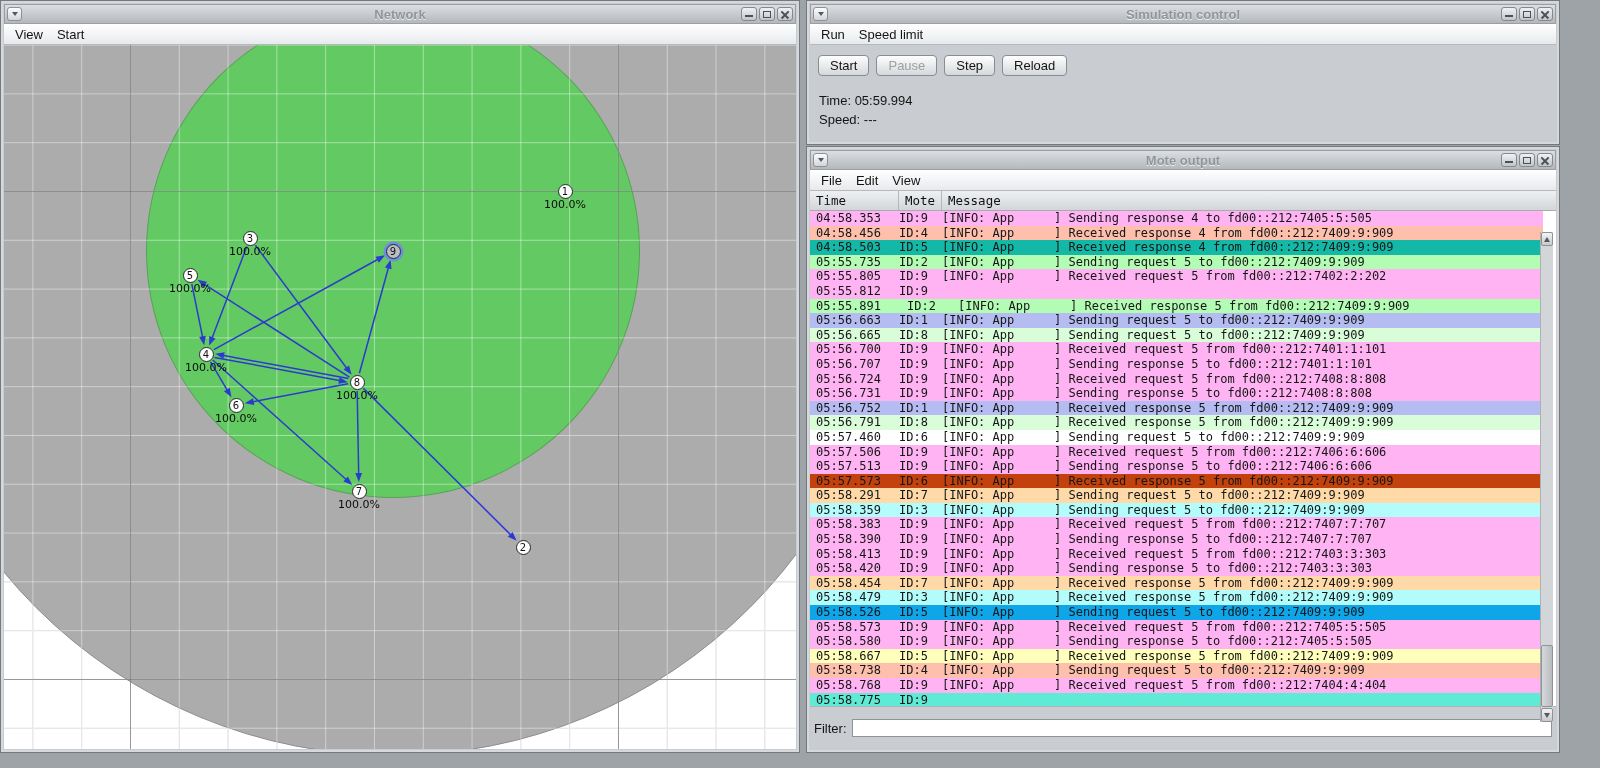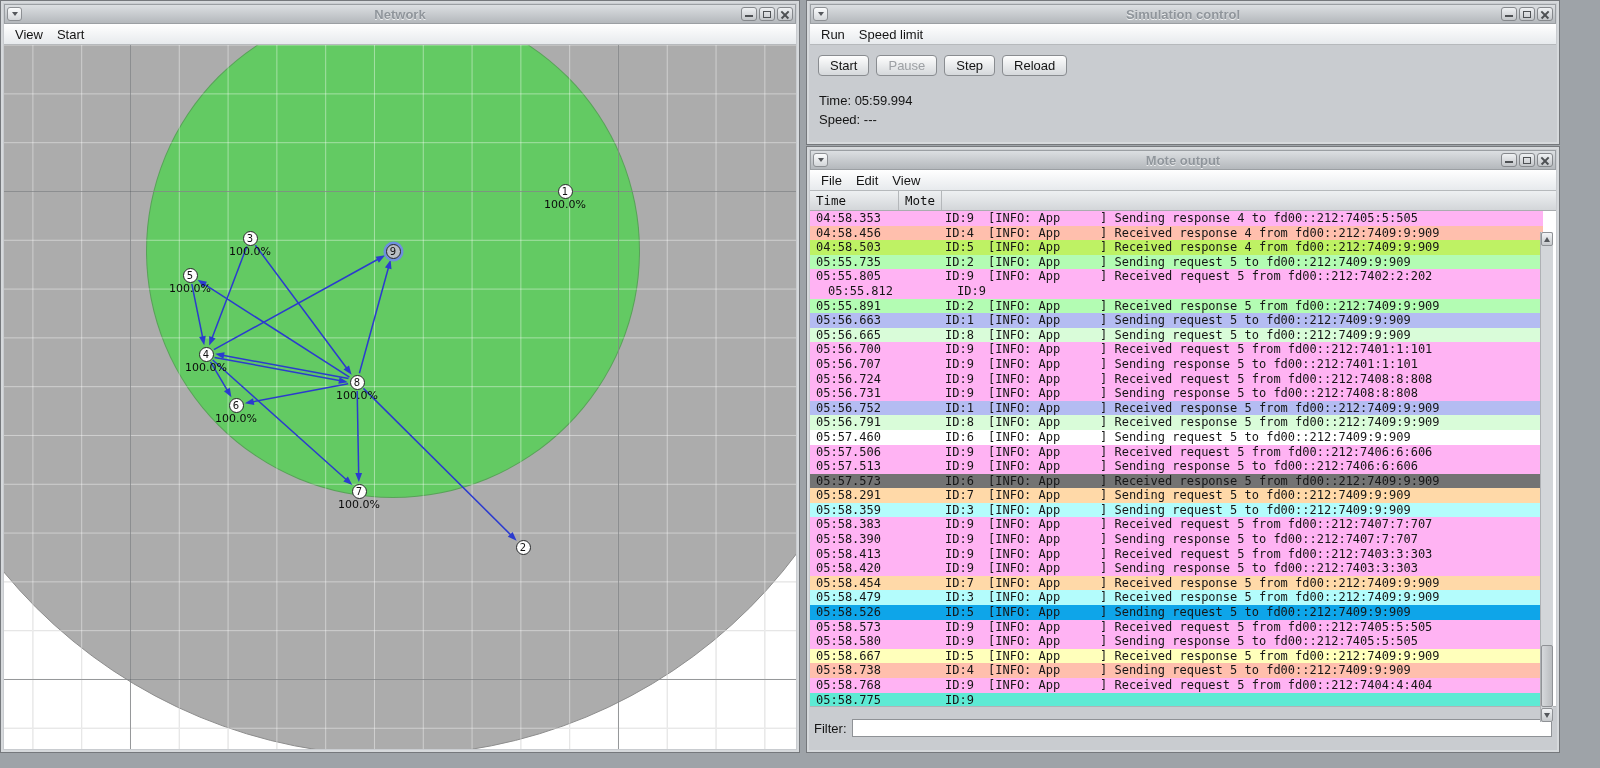--- a/index.html
+++ b/index.html
@@ -58,21 +58,21 @@
 
   
   #mo-body { flex:1; display:flex; flex-direction:column; position:relative; background:#fff; overflow:hidden; }
   #mo-header { flex:0 0 20px; display:flex; background:linear-gradient(#eef0f2,#d3d6d9);
                border-bottom:1px solid #a9acaf; font-family:"DejaVu Sans Mono",monospace; font-size:12.5px; color:#111; }
   .hcell { padding:2px 0 0 6px; border-right:1px solid #b4b7ba; }
   .hc-time { width:89px; } .hc-mote { width:43px; } .hc-msg { flex:1; border-right:none; }
   #mo-rows { flex:1; position:relative; overflow:hidden; margin-right:13px; background:#fff;
              font-family:"DejaVu Sans Mono",monospace; font-size:12px; color:#161616; }
   .lrow { display:flex; height:14.6px; line-height:14.6px; white-space:pre; }
-  .c-time { width:89px; padding-left:6px; } .c-mote { width:43px;margin-left:46px; } .c-msg { flex:1; overflow:hidden; }
+  .c-time { width:89px; padding-left:6px; } .c-mote { width:43px; } .c-msg { flex:1; overflow:hidden; }
   .lvl { display:inline-block; width:112px; }
   #mo-scroll { position:absolute; top:41px; bottom:27px; right:3px; width:13px; background:#d3d6d9;
                border-left:1px solid #aeb1b4; }
   .sb-btn { position:absolute; left:0; width:12px; height:14px; border:1px solid #8f9296; border-radius:2px;
             background:linear-gradient(#f2f4f6,#c6c9cc); display:flex; align-items:center; justify-content:center; }
   .sb-up { top:0; } .sb-down { bottom:0; }
   .tri-up-s { width:0;height:0;border-left:3.5px solid transparent;border-right:3.5px solid transparent;border-bottom:5px solid #55585c; }
   .tri-down-s { width:0;height:0;border-left:3.5px solid transparent;border-right:3.5px solid transparent;border-top:5px solid #55585c; }
   .sb-thumb { position:absolute; left:0; width:12px; bottom:15px; height:62px; border:1px solid #8f9296;
               border-radius:2px; background:linear-gradient(to right,#d6d9dc,#b9bcbf); }
@@ -217,41 +217,42 @@
   </div>
   <div class="menubar" id="mo-menubar">
       <div class="menu-item">File</div>
       <div class="menu-item">Edit</div>
       <div class="menu-item">View</div>
     </div>
   <div id="mo-body">
     <div id="mo-header">
       <div class="hcell hc-time">Time</div>
       <div class="hcell hc-mote">Mote</div>
+      <div class="hcell hc-msg">Message</div>
     </div>
     <div id="mo-rows">
         <div class="lrow" style="background: rgb(255, 179, 243);"><div class="c-time">04:58.353</div><div class="c-mote">ID:9</div><div class="c-msg"><span class="lvl">[INFO: App</span>] Sending response 4 to fd00::212:7405:5:505</div></div>
         <div class="lrow" style="background: rgb(255, 191, 173);"><div class="c-time">04:58.456</div><div class="c-mote">ID:4</div><div class="c-msg"><span class="lvl">[INFO: App</span>] Received response 4 from fd00::212:7409:9:909</div></div>
-        <div class="lrow" style="background: #bef264;"><div class="c-time">04:58.503</div><div class="c-mote">ID:5</div><div class="c-msg"><span class="lvl">[INFO: App</span>] Received response 4 from fd00::212:7409:9:909</div></div>
+        <div class="lrow" style="background: #14b8a6;"><div class="c-time">04:58.503</div><div class="c-mote">ID:5</div><div class="c-msg"><span class="lvl">[INFO: App</span>] Received response 4 from fd00::212:7409:9:909</div></div>
         <div class="lrow" style="background: rgb(179, 252, 179);"><div class="c-time">05:55.735</div><div class="c-mote">ID:2</div><div class="c-msg"><span class="lvl">[INFO: App</span>] Sending request 5 to fd00::212:7409:9:909</div></div>
         <div class="lrow" style="background: rgb(255, 179, 243);"><div class="c-time">05:55.805</div><div class="c-mote">ID:9</div><div class="c-msg"><span class="lvl">[INFO: App</span>] Received request 5 from fd00::212:7402:2:202</div></div>
-        <div class="lrow" style="background: rgb(255, 179, 243); padding-left: 12px;"><div class="c-time">05:55.812</div><div class="c-mote">ID:9</div></div>
-        <div class="lrow" style="background: rgb(179, 252, 179);"><div class="c-time">05:55.891</div><div class="c-mote">ID:2</div><div class="c-msg"><span class="lvl">[INFO: App</span>] Received response 5 from fd00::212:7409:9:909</div></div>
+        <div class="lrow" style="background: rgb(255, 179, 243);"><div class="c-time">05:55.812</div><div class="c-mote">ID:9</div></div>
+        <div class="lrow" style="background: rgb(179, 252, 179); gap: 8px;"><div class="c-time">05:55.891</div><div class="c-mote">ID:2</div><div class="c-msg"><span class="lvl">[INFO: App</span>] Received response 5 from fd00::212:7409:9:909</div></div>
         <div class="lrow" style="background: rgb(180, 188, 242);"><div class="c-time">05:56.663</div><div class="c-mote">ID:1</div><div class="c-msg"><span class="lvl">[INFO: App</span>] Sending request 5 to fd00::212:7409:9:909</div></div>
         <div class="lrow" style="background: rgb(217, 252, 217);"><div class="c-time">05:56.665</div><div class="c-mote">ID:8</div><div class="c-msg"><span class="lvl">[INFO: App</span>] Sending request 5 to fd00::212:7409:9:909</div></div>
         <div class="lrow" style="background: rgb(255, 179, 243);"><div class="c-time">05:56.700</div><div class="c-mote">ID:9</div><div class="c-msg"><span class="lvl">[INFO: App</span>] Received request 5 from fd00::212:7401:1:101</div></div>
         <div class="lrow" style="background: rgb(255, 179, 243);"><div class="c-time">05:56.707</div><div class="c-mote">ID:9</div><div class="c-msg"><span class="lvl">[INFO: App</span>] Sending response 5 to fd00::212:7401:1:101</div></div>
         <div class="lrow" style="background: rgb(255, 179, 243);"><div class="c-time">05:56.724</div><div class="c-mote">ID:9</div><div class="c-msg"><span class="lvl">[INFO: App</span>] Received request 5 from fd00::212:7408:8:808</div></div>
         <div class="lrow" style="background: rgb(255, 179, 243);"><div class="c-time">05:56.731</div><div class="c-mote">ID:9</div><div class="c-msg"><span class="lvl">[INFO: App</span>] Sending response 5 to fd00::212:7408:8:808</div></div>
         <div class="lrow" style="background: rgb(180, 188, 242);"><div class="c-time">05:56.752</div><div class="c-mote">ID:1</div><div class="c-msg"><span class="lvl">[INFO: App</span>] Received response 5 from fd00::212:7409:9:909</div></div>
         <div class="lrow" style="background: rgb(217, 252, 217);"><div class="c-time">05:56.791</div><div class="c-mote">ID:8</div><div class="c-msg"><span class="lvl">[INFO: App</span>] Received response 5 from fd00::212:7409:9:909</div></div>
         <div class="lrow" style="background: rgb(255, 255, 255);"><div class="c-time">05:57.460</div><div class="c-mote">ID:6</div><div class="c-msg"><span class="lvl">[INFO: App</span>] Sending request 5 to fd00::212:7409:9:909</div></div>
         <div class="lrow" style="background: rgb(255, 179, 243);"><div class="c-time">05:57.506</div><div class="c-mote">ID:9</div><div class="c-msg"><span class="lvl">[INFO: App</span>] Received request 5 from fd00::212:7406:6:606</div></div>
         <div class="lrow" style="background: rgb(255, 179, 243);"><div class="c-time">05:57.513</div><div class="c-mote">ID:9</div><div class="c-msg"><span class="lvl">[INFO: App</span>] Sending response 5 to fd00::212:7406:6:606</div></div>
-        <div class="lrow" style="background: #737373;"><div class="c-time">05:57.573</div><div class="c-mote">ID:6</div><div class="c-msg"><span class="lvl">[INFO: App</span>] Received response 5 from fd00::212:7409:9:909</div></div>
+        <div class="lrow" style="background: #c2410c;"><div class="c-time">05:57.573</div><div class="c-mote">ID:6</div><div class="c-msg"><span class="lvl">[INFO: App</span>] Received response 5 from fd00::212:7409:9:909</div></div>
         <div class="lrow" style="background: rgb(255, 217, 168);"><div class="c-time">05:58.291</div><div class="c-mote">ID:7</div><div class="c-msg"><span class="lvl">[INFO: App</span>] Sending request 5 to fd00::212:7409:9:909</div></div>
         <div class="lrow" style="background: rgb(179, 252, 252);"><div class="c-time">05:58.359</div><div class="c-mote">ID:3</div><div class="c-msg"><span class="lvl">[INFO: App</span>] Sending request 5 to fd00::212:7409:9:909</div></div>
         <div class="lrow" style="background: rgb(255, 179, 243);"><div class="c-time">05:58.383</div><div class="c-mote">ID:9</div><div class="c-msg"><span class="lvl">[INFO: App</span>] Received request 5 from fd00::212:7407:7:707</div></div>
         <div class="lrow" style="background: rgb(255, 179, 243);"><div class="c-time">05:58.390</div><div class="c-mote">ID:9</div><div class="c-msg"><span class="lvl">[INFO: App</span>] Sending response 5 to fd00::212:7407:7:707</div></div>
         <div class="lrow" style="background: rgb(255, 179, 243);"><div class="c-time">05:58.413</div><div class="c-mote">ID:9</div><div class="c-msg"><span class="lvl">[INFO: App</span>] Received request 5 from fd00::212:7403:3:303</div></div>
         <div class="lrow" style="background: rgb(255, 179, 243);"><div class="c-time">05:58.420</div><div class="c-mote">ID:9</div><div class="c-msg"><span class="lvl">[INFO: App</span>] Sending response 5 to fd00::212:7403:3:303</div></div>
         <div class="lrow" style="background: rgb(255, 217, 168);"><div class="c-time">05:58.454</div><div class="c-mote">ID:7</div><div class="c-msg"><span class="lvl">[INFO: App</span>] Received response 5 from fd00::212:7409:9:909</div></div>
         <div class="lrow" style="background: rgb(179, 252, 252);"><div class="c-time">05:58.479</div><div class="c-mote">ID:3</div><div class="c-msg"><span class="lvl">[INFO: App</span>] Received response 5 from fd00::212:7409:9:909</div></div>
         <div class="lrow" style="background: #0ea5e9;"><div class="c-time">05:58.526</div><div class="c-mote">ID:5</div><div class="c-msg"><span class="lvl">[INFO: App</span>] Sending request 5 to fd00::212:7409:9:909</div></div>
         <div class="lrow" style="background: rgb(255, 179, 243);"><div class="c-time">05:58.573</div><div class="c-mote">ID:9</div><div class="c-msg"><span class="lvl">[INFO: App</span>] Received request 5 from fd00::212:7405:5:505</div></div>

